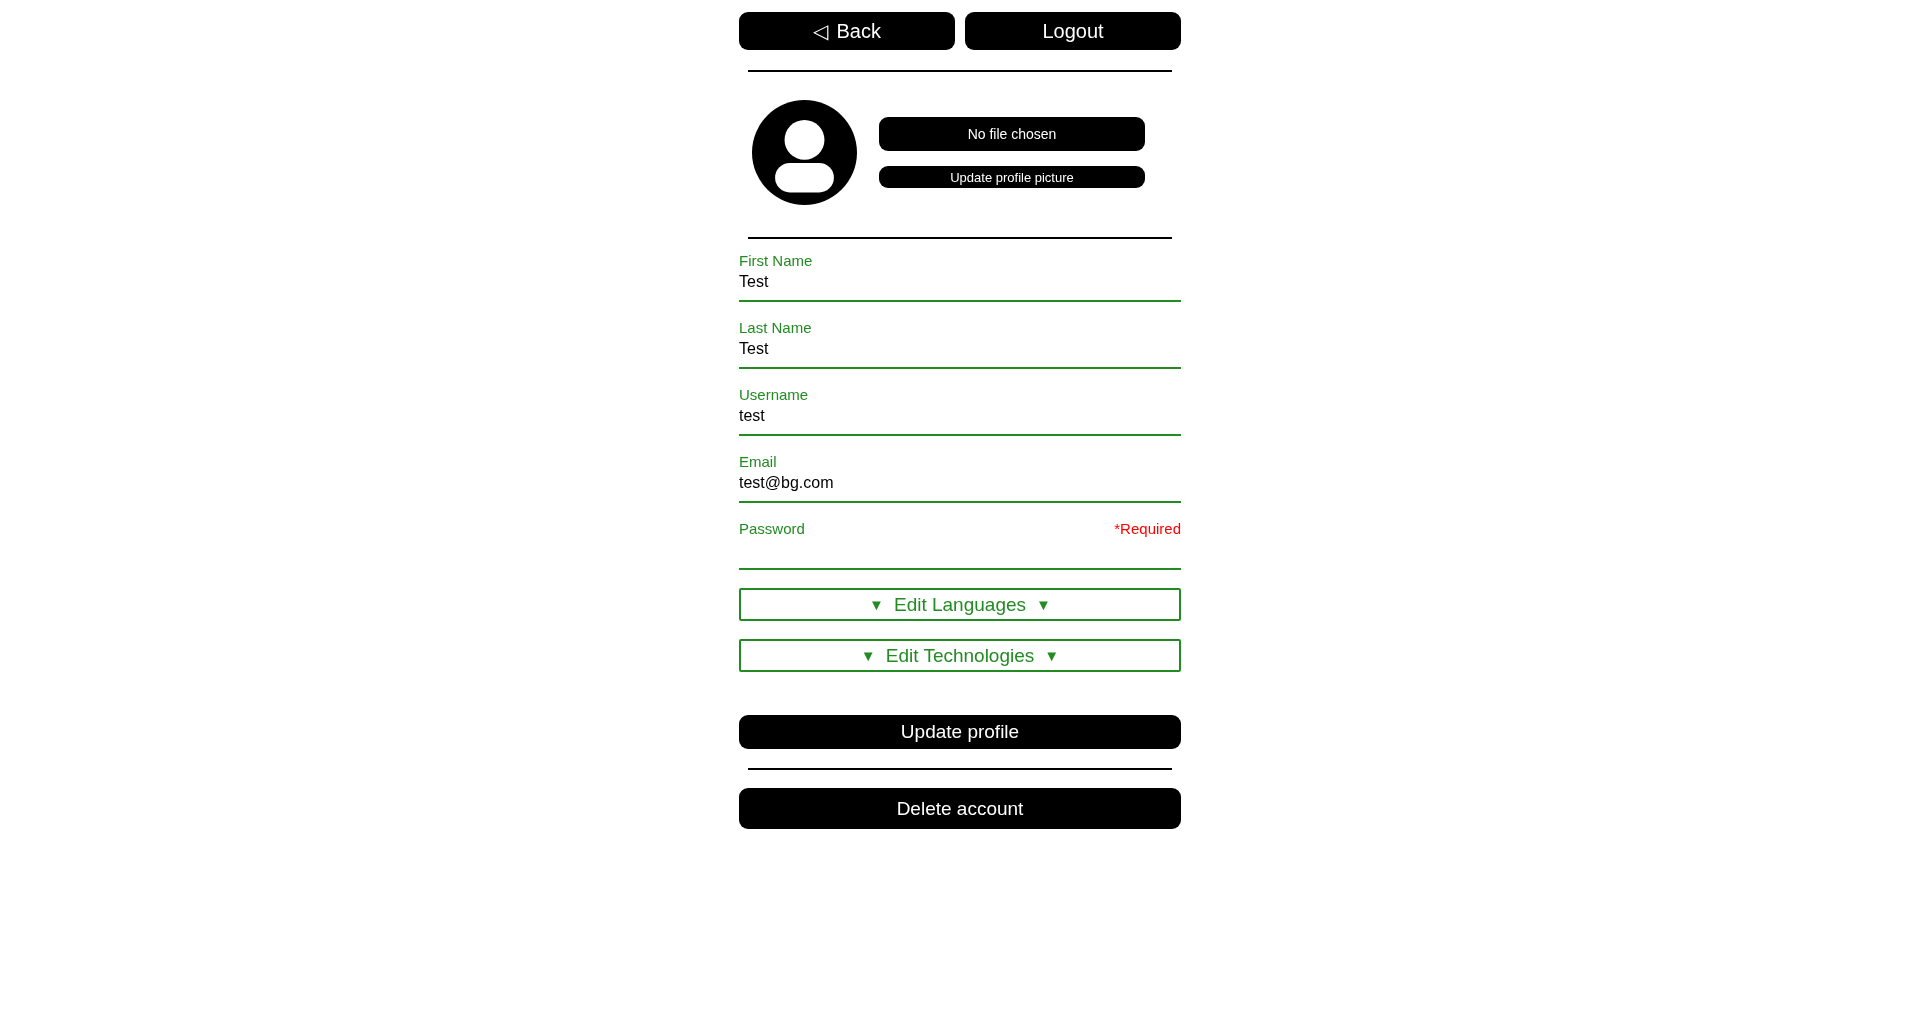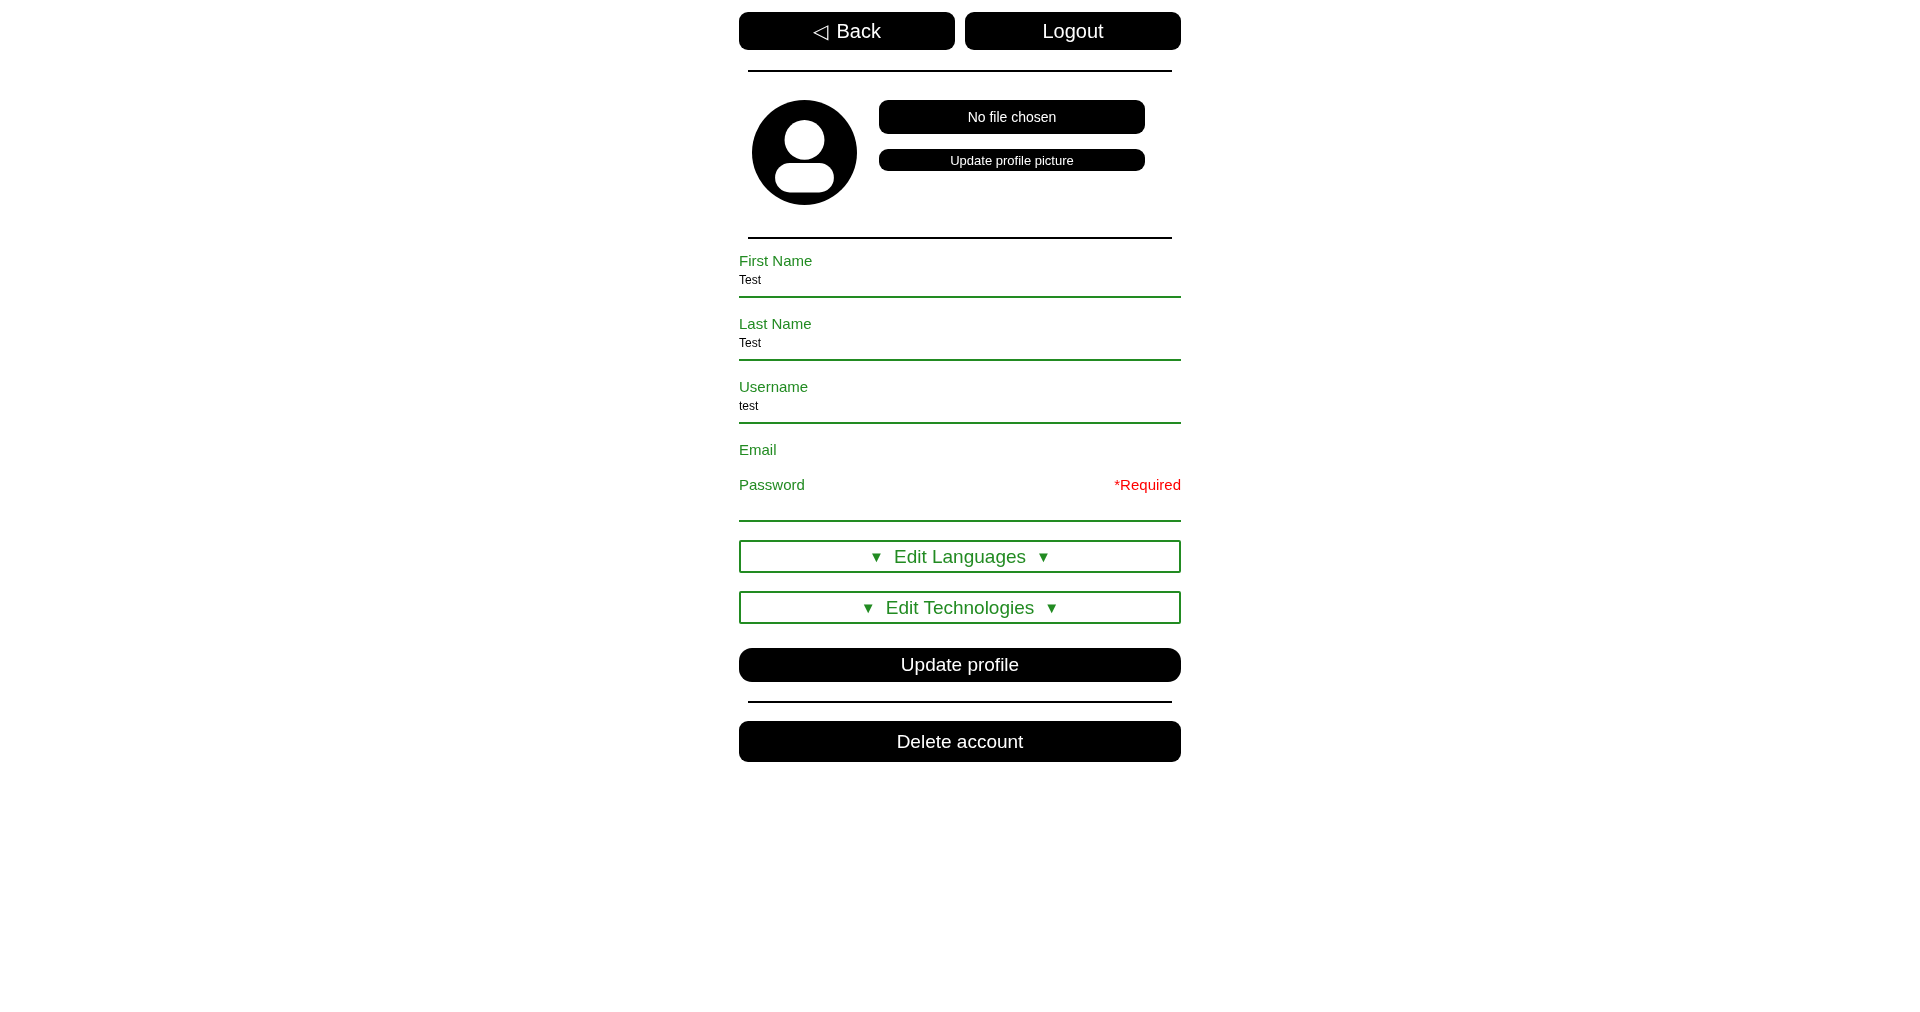--- a/index.html
+++ b/index.html
@@ -39,20 +39,21 @@
 
   hr.divider {
     border: none;
     border-top: 2.5px solid var(--black);
     margin: 20px 9px 0;
   }
 
   
   .avatar-row {
     display: flex;
+    align-items: center;
     margin-top: 28px;
   }
   .avatar {
     width: 105px;
     height: 105px;
     margin-left: 13px;
     display: block;
     flex: none;
   }
   .avatar svg { display: block; width: 100%; height: 100%; }
@@ -82,21 +83,21 @@
     justify-content: space-between;
     align-items: baseline;
     gap: 36px;
   }
   .required-note { color: var(--red); font-size: 15px; line-height: 18px; }
   .field-input {
     display: block;
     width: 100%;
     border: none;
     border-bottom: 2px solid var(--green);
-    font-size: 12px;
+    font-size: 16px;
     color: #000;
     padding: 3px 0 9px;
     background: transparent;
     outline: none;
     font-family: inherit;
     border-radius: 0;
   }
 
   
   .btn-outline {
@@ -110,21 +111,21 @@
     background: #ffffff;
     border: 2px solid var(--green);
     border-radius: 2px;
     color: var(--green);
     font-size: 19px;
     font-family: inherit;
     cursor: pointer;
   }
   .btn-outline .tri { font-size: 15px; line-height: 1; }
 
-  .btn-update { width: 100%; height: 34px; font-size: 19px; margin-top: 24px; border-radius: 13px; }
+  .btn-update { width: 100%; height: 34px; font-size: 19px; margin-top: 43px; }
   hr.divider-3 { margin-top: 19px; }
   .btn-delete { width: 100%; height: 41px; font-size: 19px; margin-top: 18px; }
 </style>
 </head>
 <body>
 
 <div class="container">
 
   <div class="topbar">
     <button class="btn-black btn-top">
@@ -170,20 +171,21 @@
       <input class="field-input" type="text" value="Test" style="">
     </div>
 
     <div class="field">
       <label class="field-label">Username</label>
       <input class="field-input" type="text" value="test" style="">
     </div>
 
     <div class="field">
       <label class="field-label">Email</label>
+      <input class="field-input" type="text" value="test@bg.com" style="">
     </div>
 
     <div class="field">
       <div class="label-row">
         <label class="field-label">Password</label>
         <span class="required-note">*Required</span>
       </div>
       <input class="field-input" type="password" value="" style="">
     </div>
 

